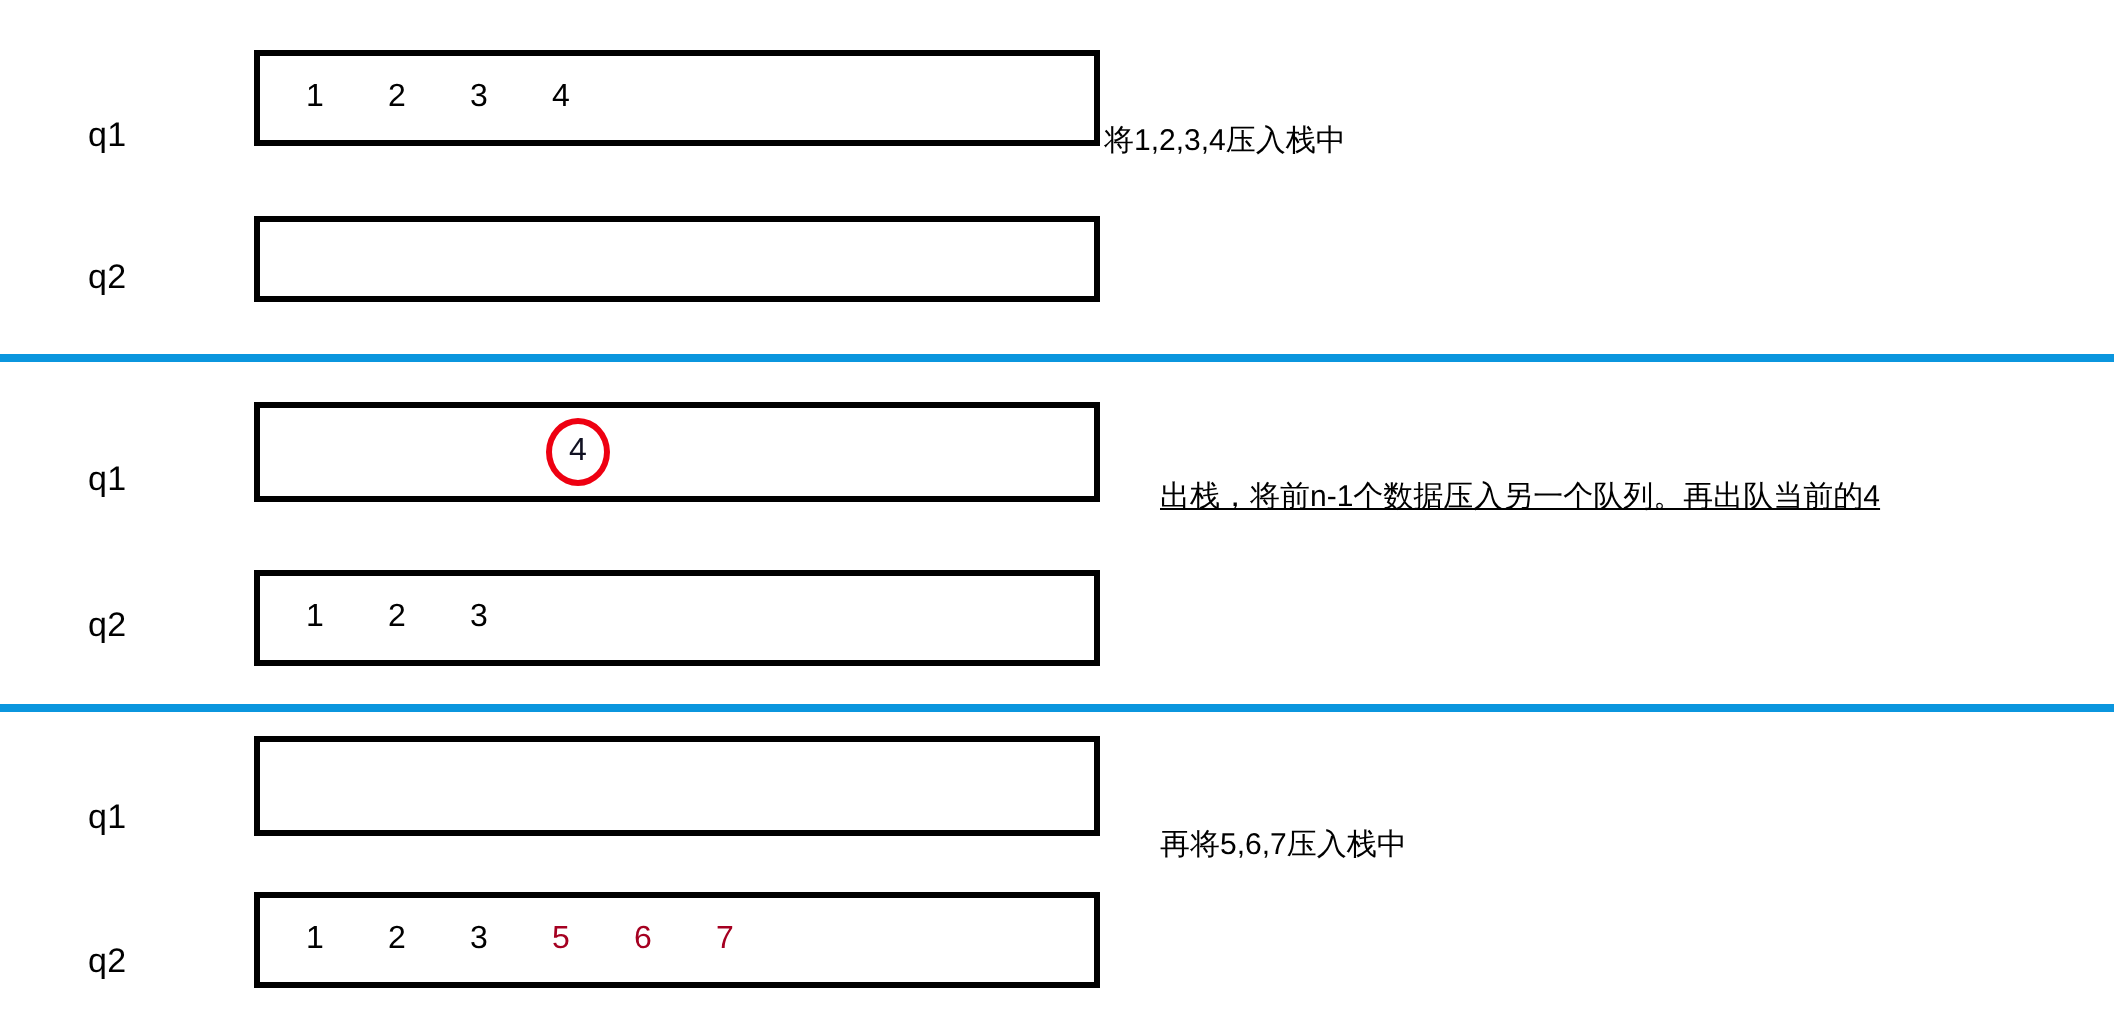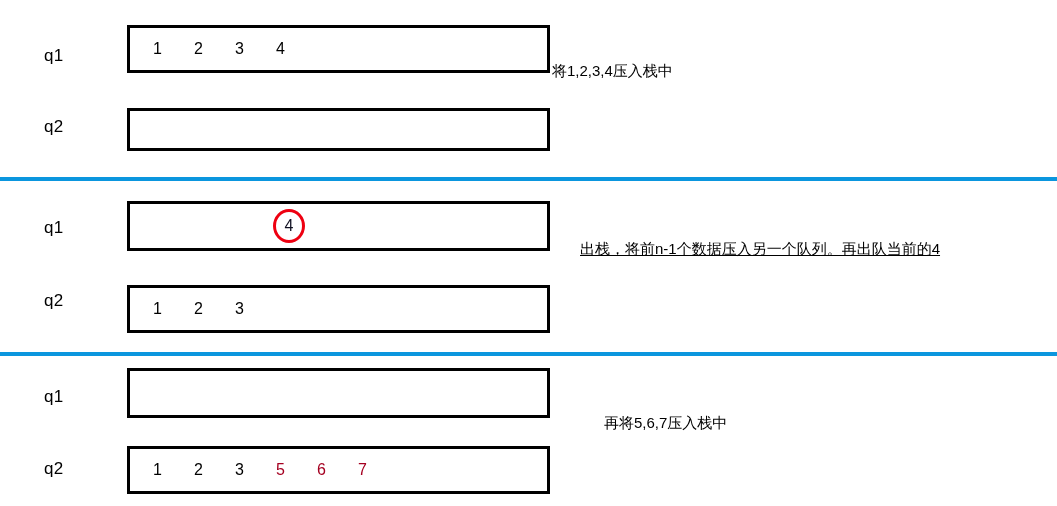--- a/index.html
+++ b/index.html
@@ -32,20 +32,21 @@
   
   .queue-label {
     position: absolute;
     left: 44px;
     width: 70px;
     font-size: 17px;
     font-weight: 400;
     line-height: 1;
     color: #000000;
     letter-spacing: 0.2px;
+    margin-top: 12px;
   }
 
   
   .queue-box {
     position: absolute;
     left: 127px;
     width: 423px;
     border: 3px solid #000000;
     box-sizing: border-box;
     background: #ffffff;
@@ -124,21 +125,21 @@
   #sec2-q1-box  { top: 201px; height: 50px; }
   #sec2-q2-box  { top: 285px; height: 48px; }
   #sec2-note    { top: 240px; left: 580px; text-decoration: underline; }
 
   #divider-2 { top: 352px; }
 
   #sec3-q1-label { top: 388px; }
   #sec3-q2-label { top: 460px; }
   #sec3-q1-box  { top: 368px; height: 50px; }
   #sec3-q2-box  { top: 446px; height: 48px; }
-  #sec3-note    { top: 414px; left: 604px; text-align: center; }
+  #sec3-note    { top: 414px; left: 580px; text-align: center; }
 </style>
 </head>
 <body>
 
 <div id="canvas">
 
   <div class="queue-label" id="sec1-q1-label">q1</div>
 
   <div class="queue-box" id="sec1-q1-box">
     <div class="queue-items">

